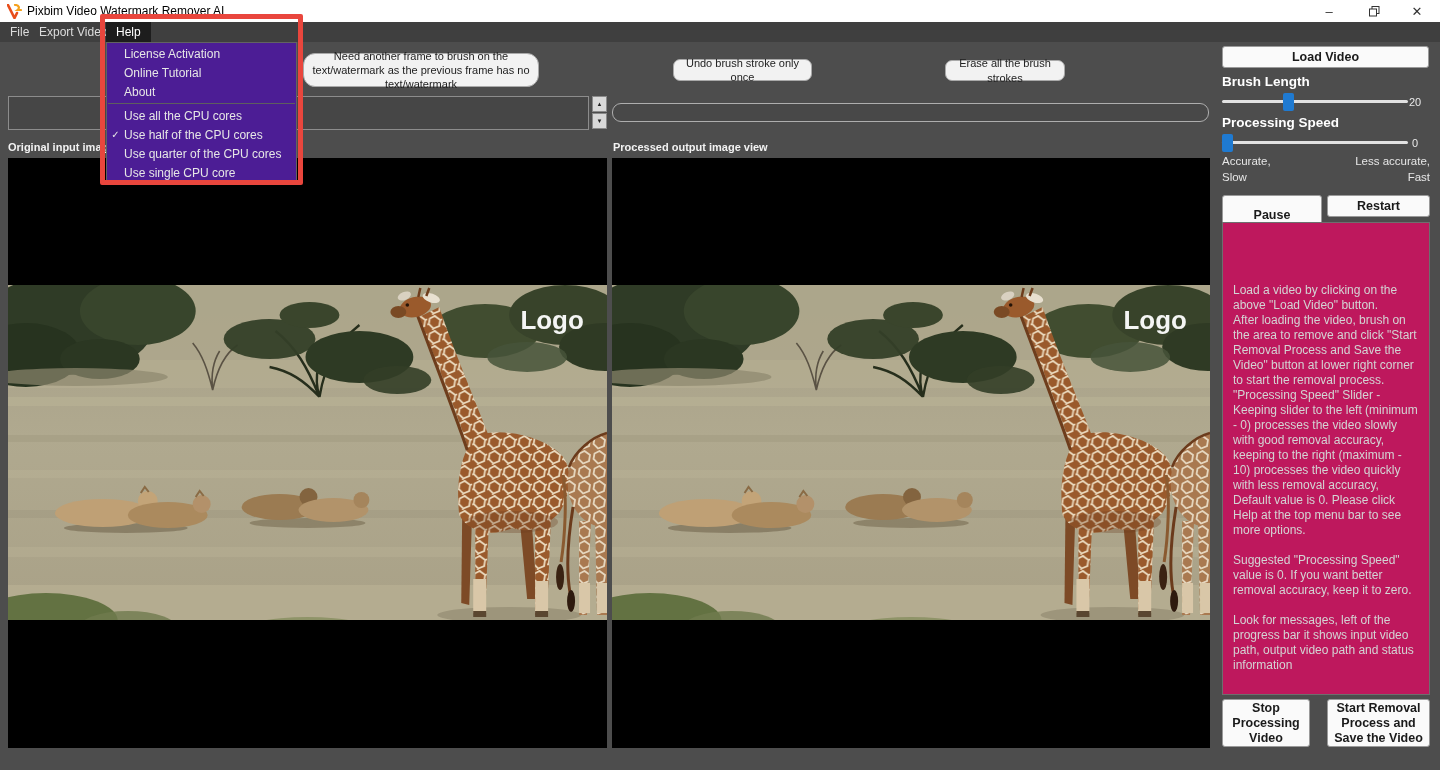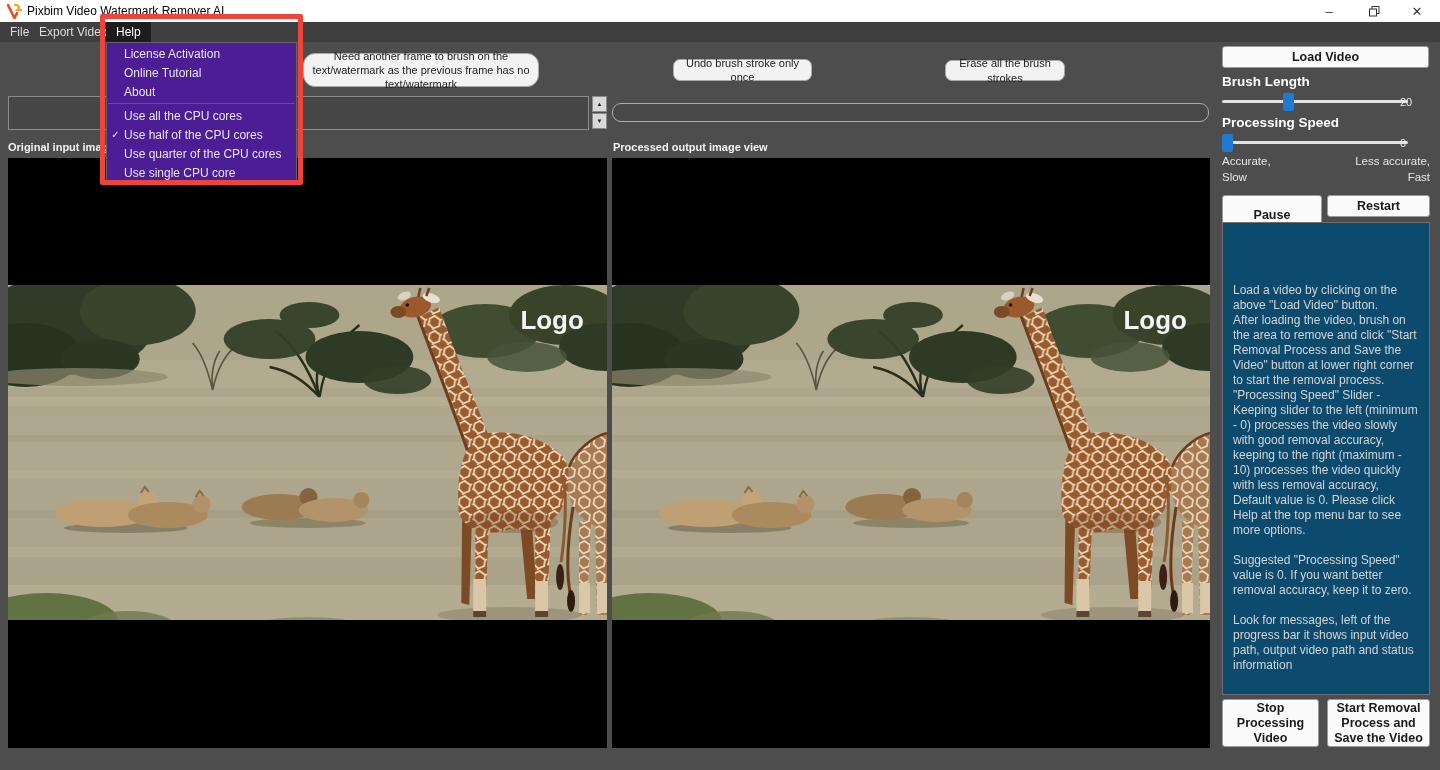--- a/index.html
+++ b/index.html
@@ -37,23 +37,23 @@
   .mi .chk { width:17px; text-align:center; font-size:10px; color:#e6e6e6; flex:none; }
   .msep { height:1px; background:#5e5e5e; margin:2px 1px; }
   .redrect { left:100px; top:14px; width:203px; height:171px; border:5px solid #e9463d; border-radius:2px; z-index:30; pointer-events:none; }
 
   
   .wbtn { background:#fafafa; border:1px solid #9a9a9a; border-radius:3px; color:#1a1a1a; font-weight:bold;
           display:flex; align-items:center; justify-content:center; text-align:center; font-size:12.5px; line-height:1.2; }
   .sblabel { font-size:13.5px; font-weight:bold; color:#fff; }
   .track { height:3px; background:#e2e2e2; border-radius:2px; }
   .handle { width:11px; height:18px; background:#1f7ad1; border-radius:2px; }
-  .slval { width:30px; text-align:left; font-size:11px; color:#e8e8e8; }
+  .slval { width:30px; text-align:center; font-size:11px; color:#e8e8e8; }
   .hint { font-size:11.5px; color:#e6e6e6; white-space:pre-line; line-height:1.35; }
-  .infobox { left:1222px; top:222px; width:208px; height:473px; background:#0c4a6e; border:1px solid #6e6e6e;
+  .infobox { left:1222px; top:222px; width:208px; height:473px; background:#be185d; border:1px solid #6e6e6e;
              padding:60px 10px 10px 10px; color:#d4d4d4; font-size:12px; line-height:15px; overflow:hidden; }
   .infobox p { margin:0; }
   .infobox p.gap { margin-top:15px; }
 </style>
 </head>
 <body>
 
 <svg width="0" height="0" style="position:absolute">
   <defs>
     <linearGradient id="grassGrad" x1="0" y1="0" x2="0" y2="1">
@@ -266,14 +266,14 @@
 <div class="abs wbtn" style="left:1327px;top:195px;width:103px;height:22px">Restart</div>
 
 <div class="abs infobox">
   <p>Load a video by clicking on the above "Load Video" button.</p>
   <p>After loading the video, brush on the area to remove and click "Start Removal Process and Save the Video" button at lower right corner to start the removal process.</p>
   <p>"Processing Speed" Slider - Keeping slider to the left (minimum - 0) processes the video slowly with good removal accuracy, keeping to the right (maximum - 10) processes the video quickly with less removal accuracy, Default value is 0. Please click Help at the top menu bar to see more options.</p>
   <p class="gap">Suggested "Processing Speed" value is 0. If you want better removal accuracy, keep it to zero.</p>
   <p class="gap">Look for messages, left of the progress bar it shows input video path, output video path and status information</p>
 </div>
 
-<div class="abs wbtn" style="left:1222px;top:699px;width:97px;height:48px;padding:0 4px">Stop Processing Video</div>
+<div class="abs wbtn" style="left:1222px;top:699px;width:88px;height:48px;padding:0 4px">Stop Processing Video</div>
 <div class="abs wbtn" style="left:1327px;top:699px;width:103px;height:48px;padding:0 4px">Start Removal Process and Save the Video</div>
 
 </body></html>

